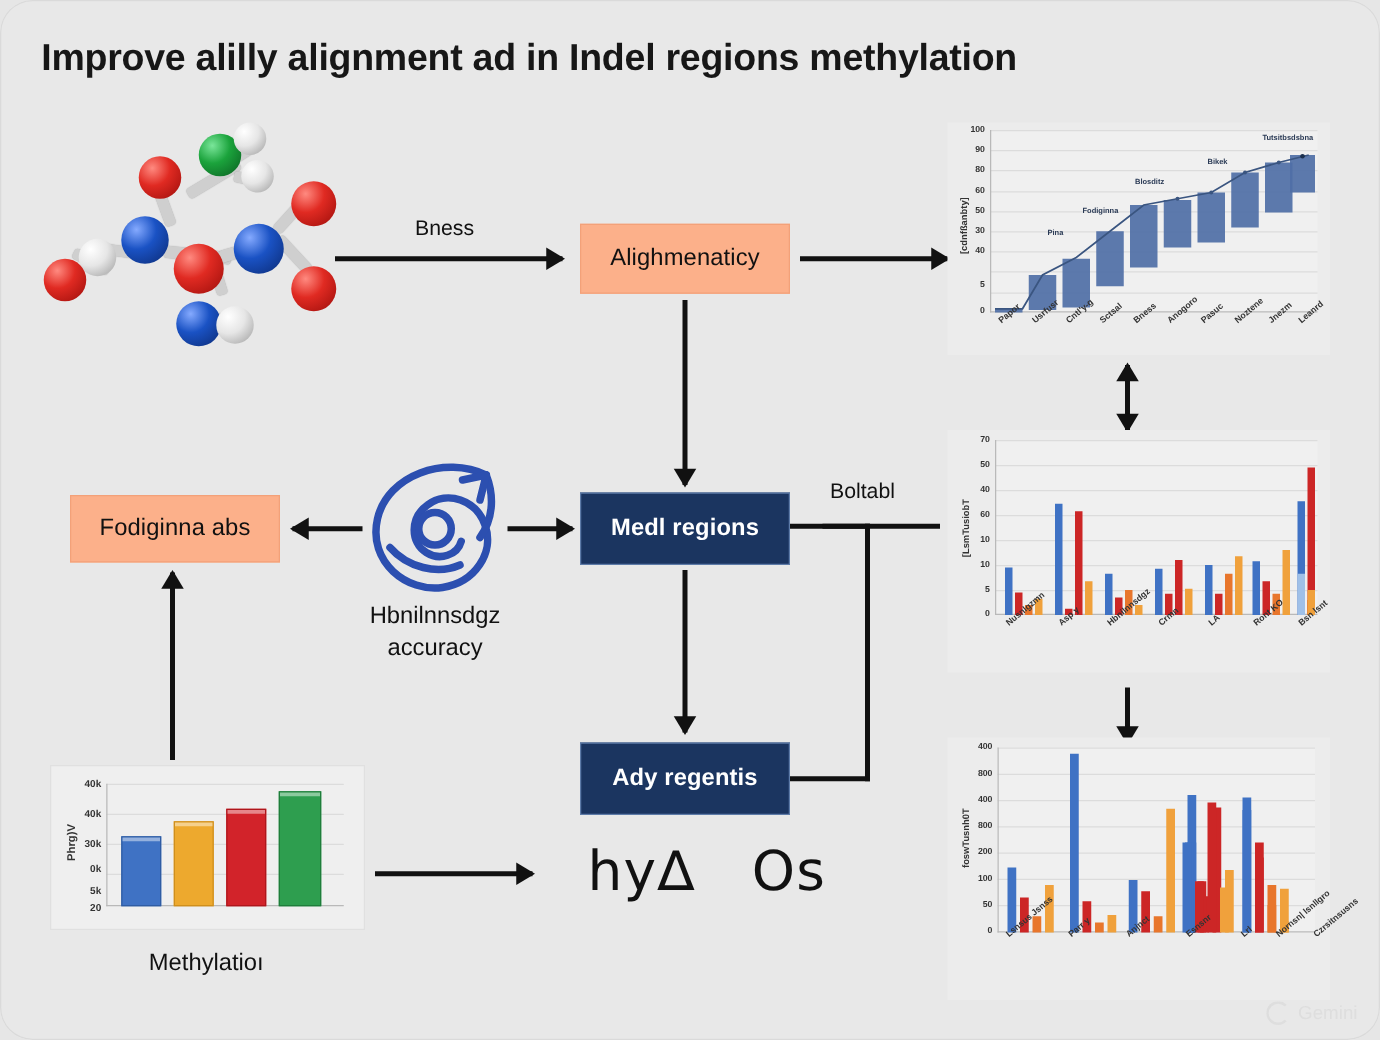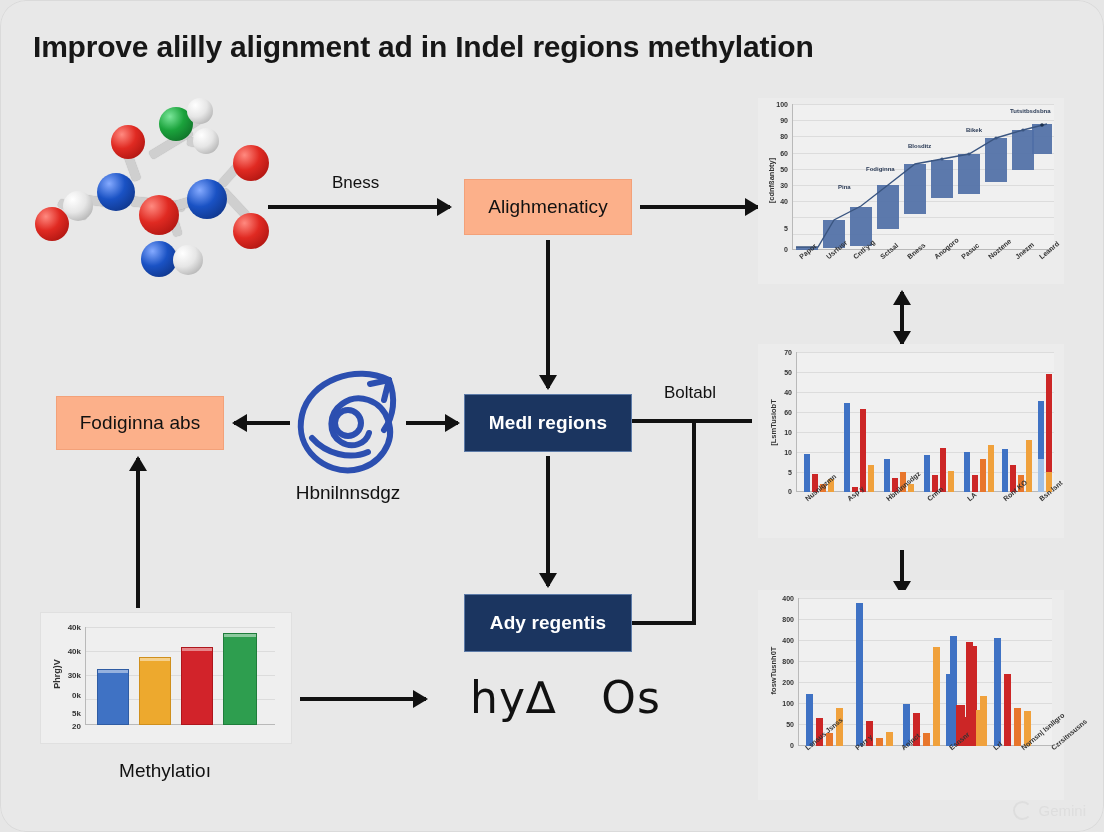--- a/index.html
+++ b/index.html
@@ -189,20 +189,21 @@
     <svg viewBox="0 0 112 110" width="112" height="110" fill="none" stroke="#2c4fb0" stroke-width="6" stroke-linecap="round" stroke-linejoin="round">
       <path d="M97 12 C64 -4 18 12 10 47 C2 82 34 106 62 102 C88 98 104 74 96 52 C89 32 66 24 50 36 C36 46 36 66 49 74 C60 81 74 76 77 65"></path>
       <path d="M97 12 C104 30 102 48 92 62"></path>
       <path d="M97 12 L78 16 M97 12 L92 32"></path>
       <circle cx="56" cy="55" r="13"></circle>
       <path d="M20 70 C34 86 58 92 76 84"></path>
     </svg>
   </div>
   <div class="abs" style="left:248px;top:480px;width:200px;text-align:center;font-size:19px;color:#111;line-height:26px;">
     <div>Hbnilnnsdgz</div>
+    <div>accuracy</div>
   </div>
 
   <div class="arrow-v up" style="left:136px;top:458px;height:150px;"></div>
 
   <div class="arrow-v" style="left:546px;top:456px;height:130px;"></div>
 
   <div class="box box-navy" style="left:464px;top:594px;width:168px;height:58px;">
     <span>Ady regentis</span>
   </div>
 

